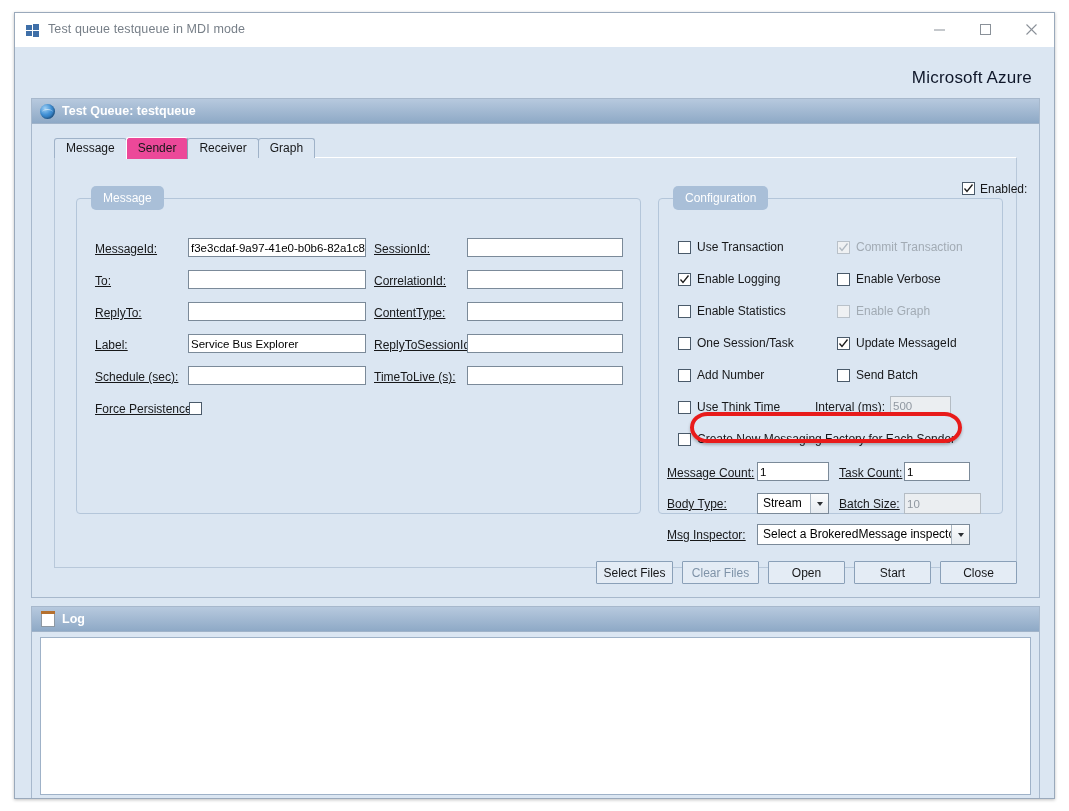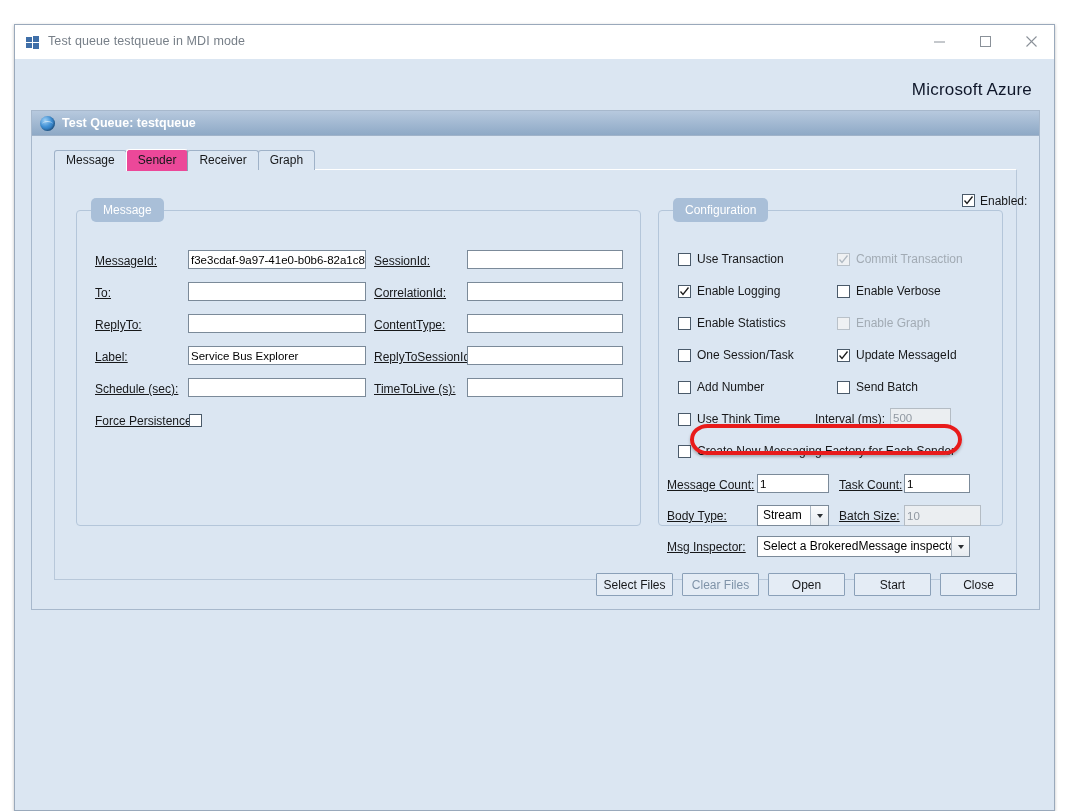--- a/index.html
+++ b/index.html
@@ -9,21 +9,20 @@
     font-family:"Liberation Sans", sans-serif;
     -webkit-font-smoothing:antialiased;
   }
   .window{
     position:absolute;left:14px;top:12px;width:1041px;height:787px;
     background:#dbe6f2;
     border:1px solid #9aa9bb;
     box-shadow:0 1px 3px rgba(0,0,0,.25);
     box-sizing:border-box;
     overflow:hidden;
-    margin-top:12px;
   }
   
   .titlebar{
     height:34px;background:#ffffff;position:relative;
     border-bottom:0px;
   }
   .title-ico{
     position:absolute;left:11px;top:11px;width:13px;height:12px;
   }
   .title-ico i{position:absolute;background:#3f6fa8;display:block;}
@@ -340,18 +339,25 @@
 
       <div class="btnrow" style="bottom:13px;">
         <div class="btn">Select Files</div>
         <div class="btn dis">Clear Files</div>
         <div class="btn">Open</div>
         <div class="btn">Start</div>
         <div class="btn">Close</div>
       </div>
     </div>
 
+    <div class="logpanel">
+      <div class="log-head">
+        <div class="note-ico"></div>
+        <div class="log-title">Log</div>
+      </div>
+      <div class="logbody"></div>
+    </div>
 
   </div>
 
   <div class="annot"></div>
 
 </div>
 
 </body></html>

